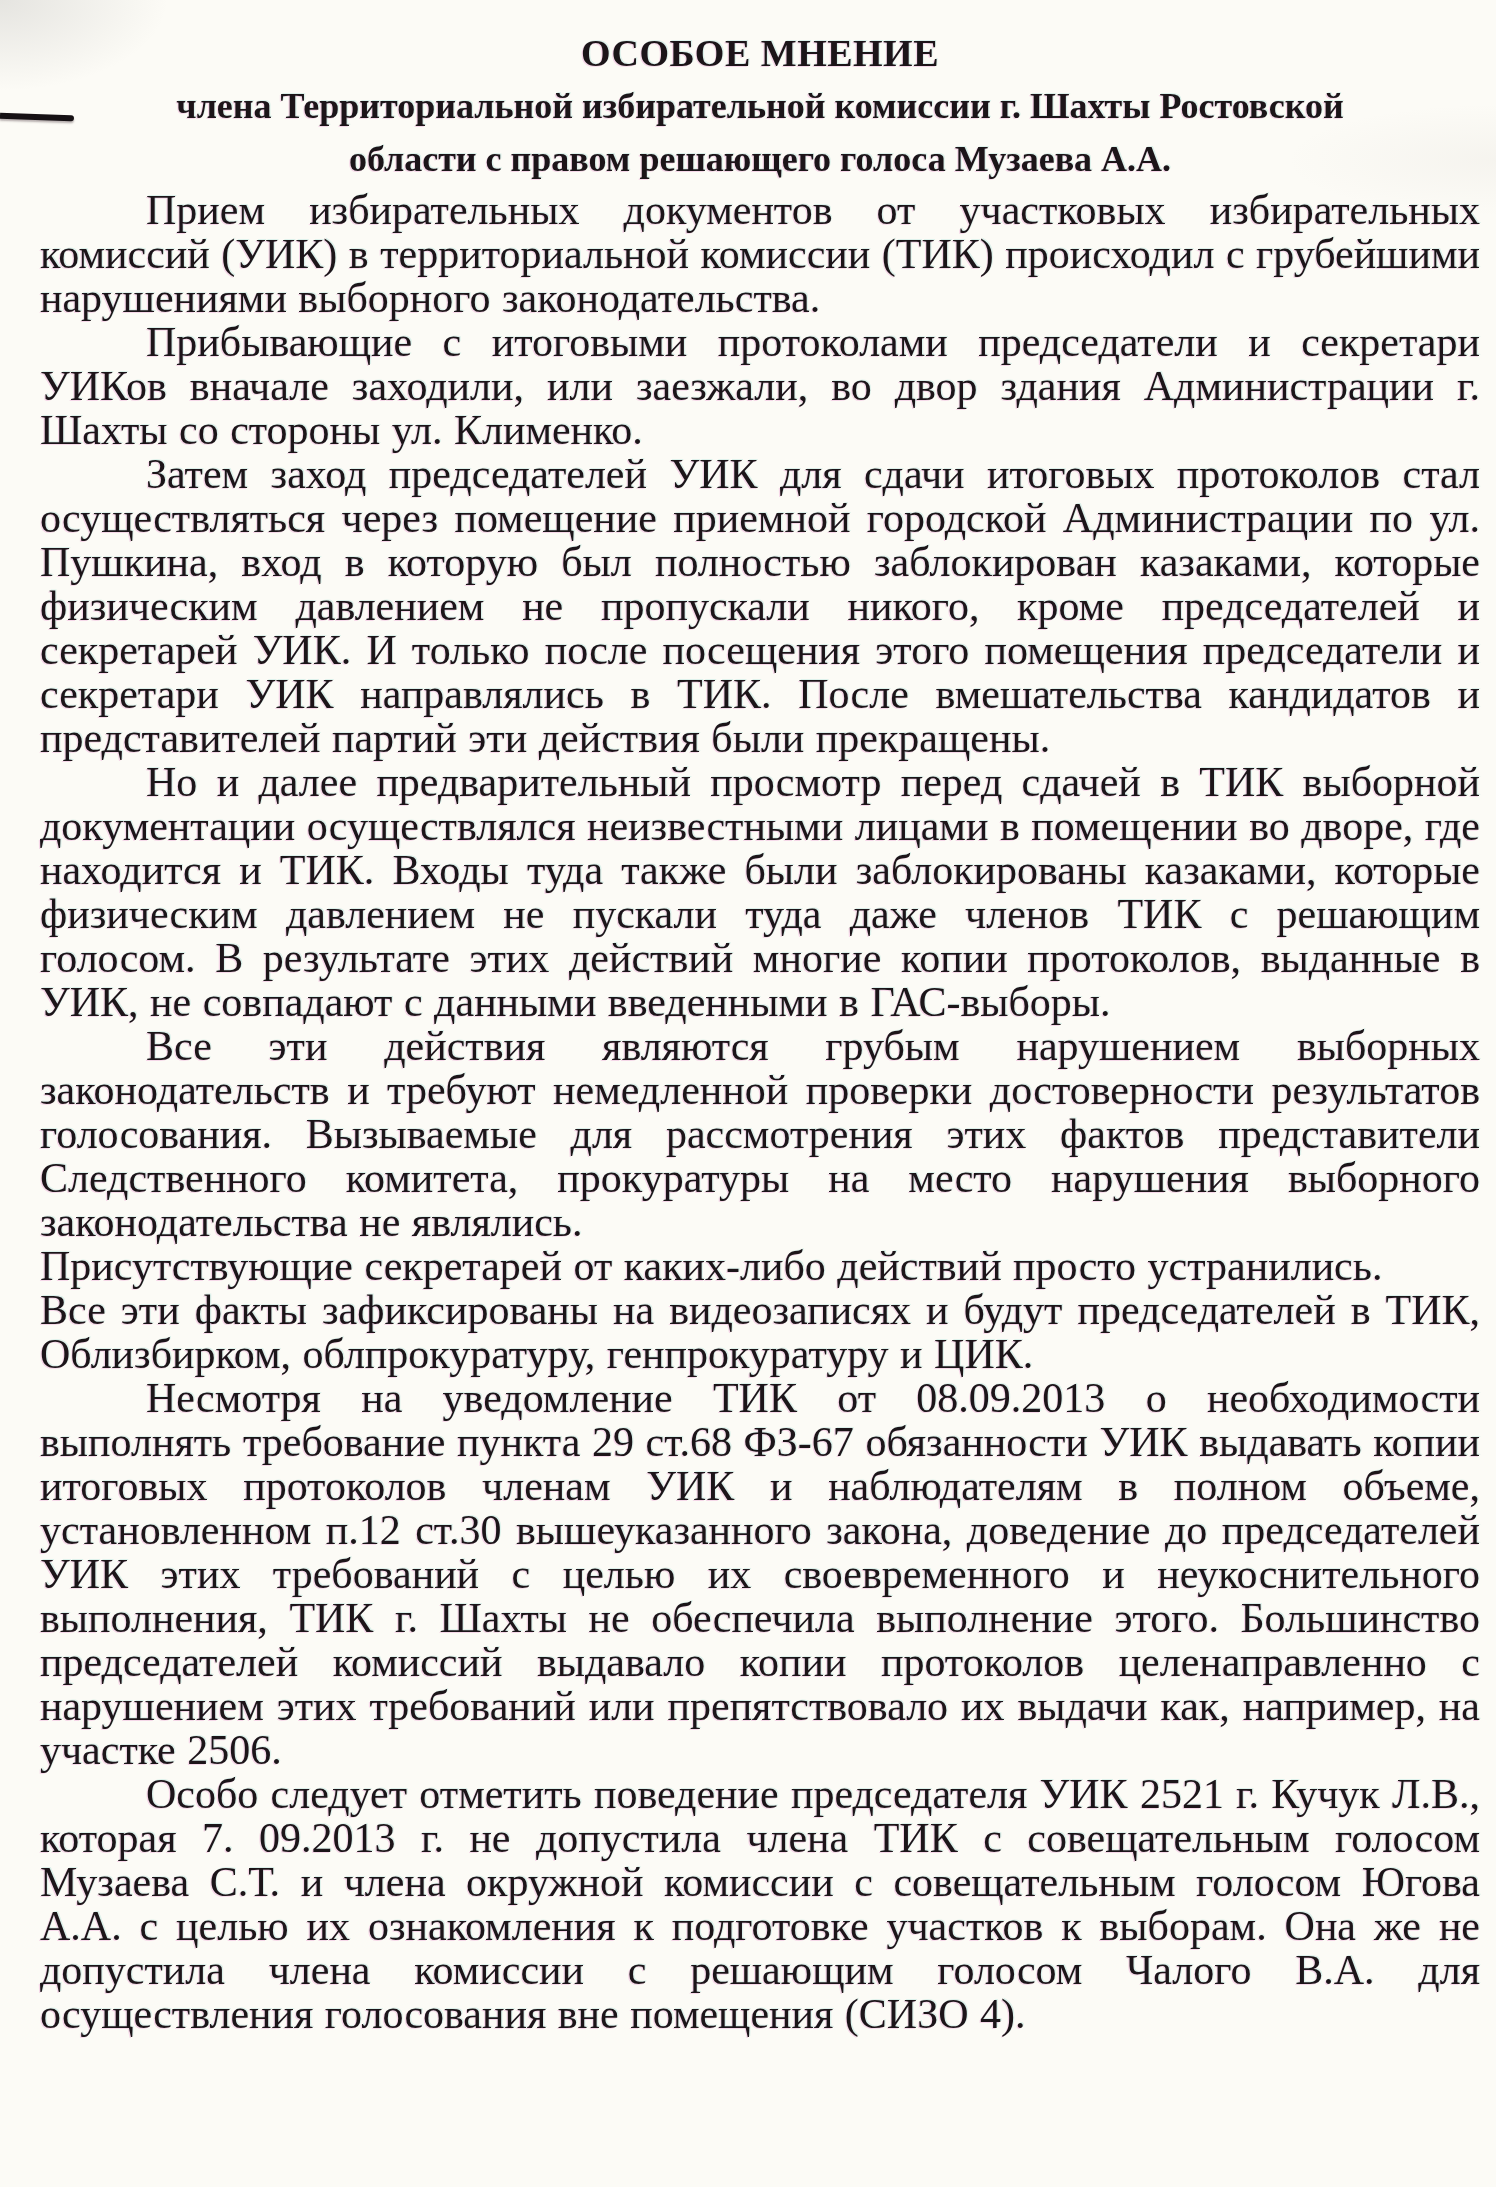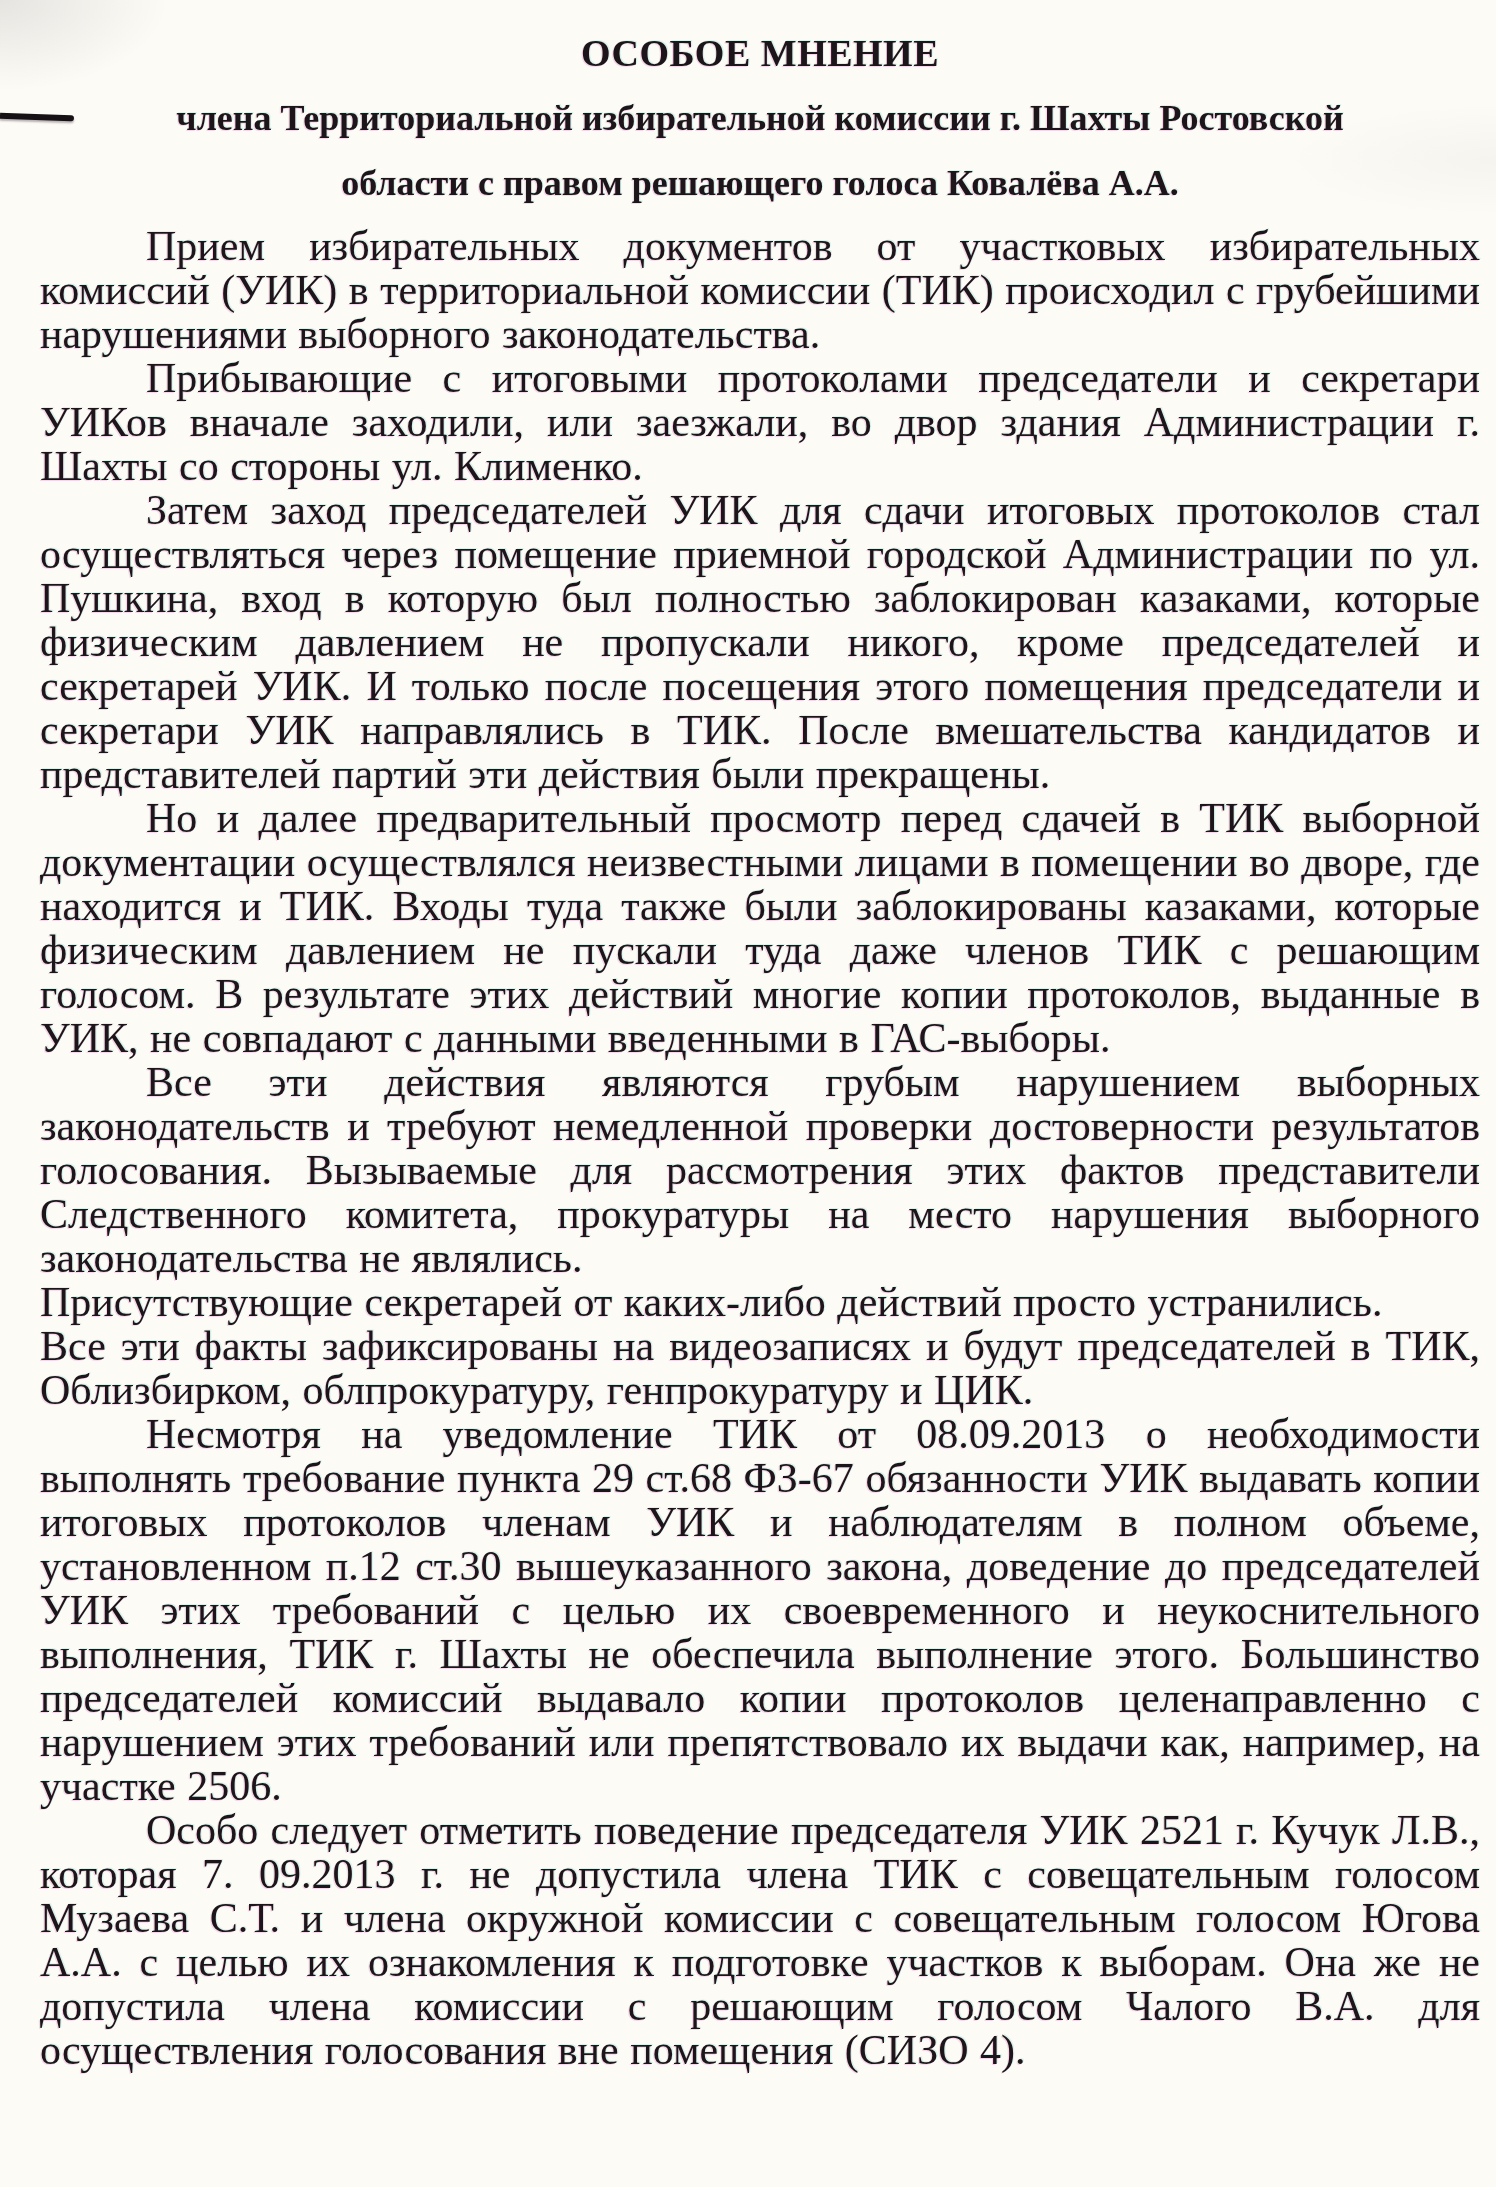--- a/index.html
+++ b/index.html
@@ -26,21 +26,21 @@
   .doc-title {
     margin: 0;
     font-size: 38px;
     font-weight: bold;
     line-height: 50px;
     text-align: center;
     letter-spacing: 0.5px;
   }
 
   .doc-subtitle {
-    margin: 16px;
+    margin: 4px;
     font-size: 36px;
     font-weight: bold;
     line-height: 49px;
     text-align: center;
   }
 
   .para {
     margin: 0;
     font-size: 42px;
     line-height: 44px;
@@ -66,21 +66,21 @@
 <body>
 
 <div class="page">
 
   <div class="artifact-dash"></div>
 
   <h1 class="doc-title">ОСОБОЕ МНЕНИЕ</h1>
 
   <div class="doc-subtitle">члена Территориальной избирательной комиссии г. Шахты Ростовской</div>
 
-  <div class="doc-subtitle">области с правом решающего голоса Ковалёва А.А.</div>
+  <div class="doc-subtitle">области с правом решающего голоса Музаева А.А.</div>
 
   <p class="para indent">Прием избирательных документов от участковых избирательных комиссий (УИК) в территориальной комиссии (ТИК) происходил с грубейшими нарушениями выборного законодательства.</p>
 
   <p class="para indent">Прибывающие с итоговыми протоколами председатели и секретари УИКов вначале заходили, или заезжали, во двор здания Администрации г. Шахты со стороны ул. Клименко.</p>
 
 
   <p class="para indent">Затем заход председателей УИК для сдачи итоговых протоколов стал осуществляться через помещение приемной городской Администрации по ул. Пушкина, вход в которую был полностью заблокирован казаками, которые физическим давлением не пропускали никого, кроме председателей и секретарей УИК. И только после посещения этого помещения председатели и секретари УИК направлялись в ТИК.  После вмешательства кандидатов и представителей партий эти действия были прекращены.</p>
 
   <p class="para indent">Но и далее предварительный просмотр перед сдачей в ТИК выборной документации осуществлялся неизвестными лицами в помещении во дворе, где находится и ТИК. Входы туда также были заблокированы казаками, которые физическим давлением не пускали туда даже членов ТИК с решающим голосом. В результате этих действий многие копии протоколов, выданные в УИК, не совпадают с данными введенными в ГАС-выборы.</p>
 

